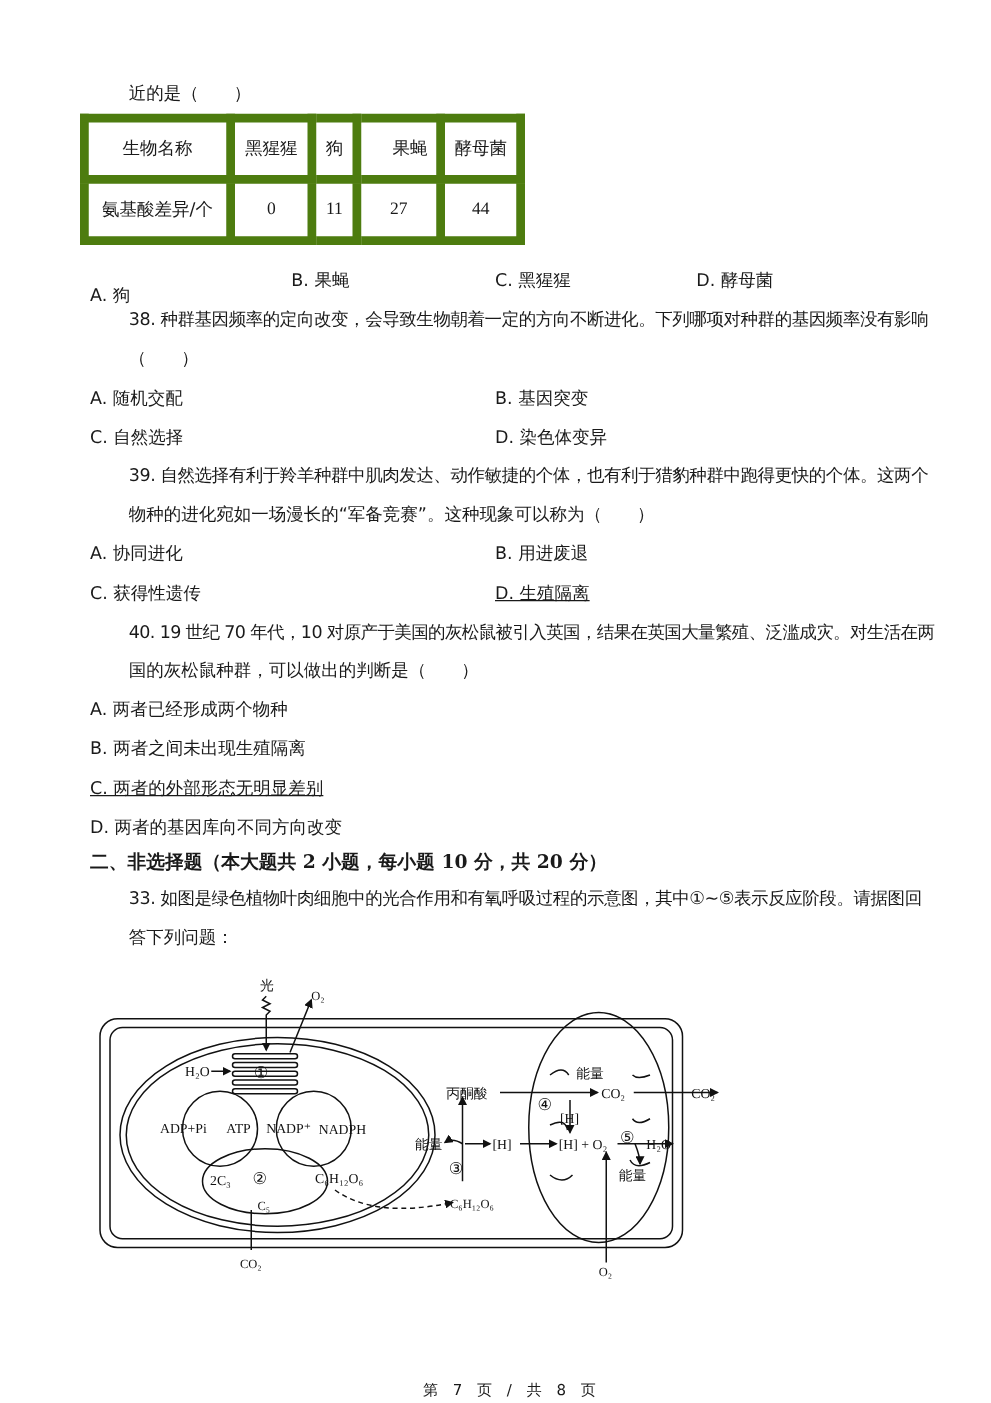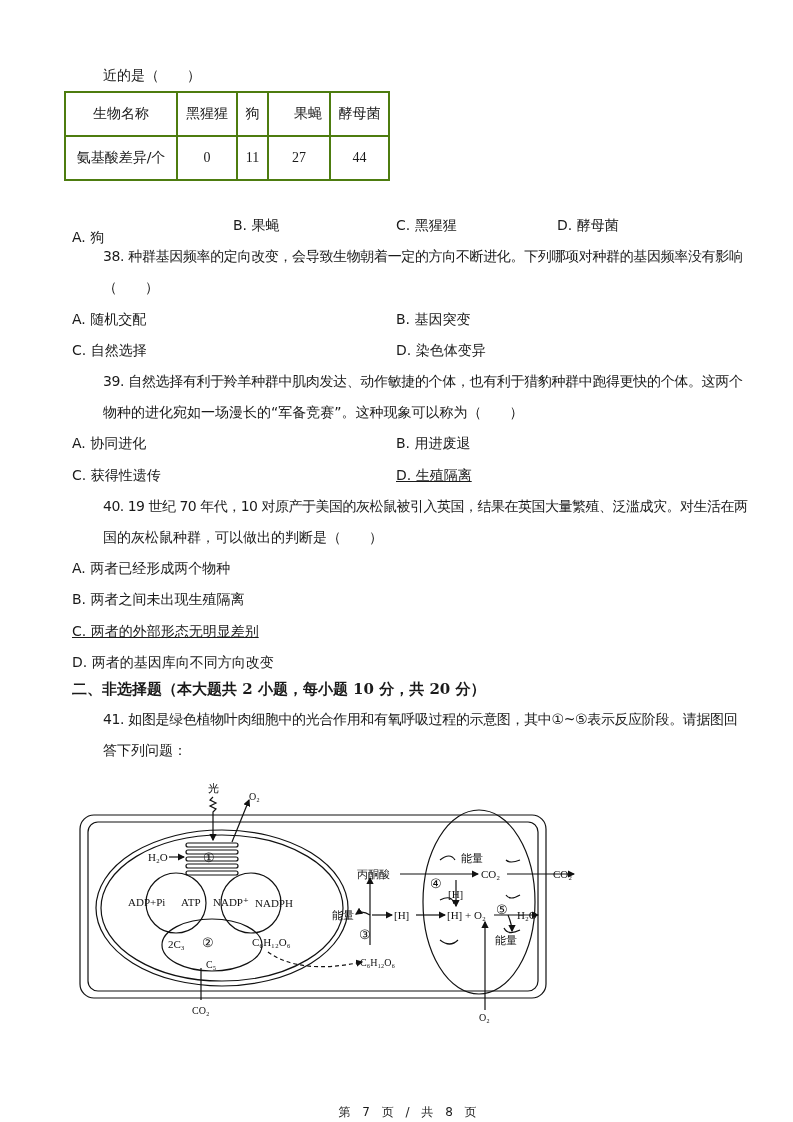--- a/index.html
+++ b/index.html
@@ -2,21 +2,21 @@
 <html><head>
 <meta charset="utf-8">
 <style>
   html, body { margin: 0; padding: 0; background: #ffffff; }
   body { width: 793px; height: 1122px; position: relative; overflow: hidden;
          font-family: "DejaVu Sans", "Liberation Sans", sans-serif; color: #1a1a1a; }
   .line { position: absolute; left: 72px; font-size: 14px; line-height: 18px; white-space: nowrap; margin-left: 31px; }
   .opt { position: absolute; font-size: 14px; line-height: 18px; white-space: nowrap; }
   .ser { font-family: "Liberation Serif", "DejaVu Serif", serif; }
   table.amino { position: absolute; left: 64px; top: 91px; border-collapse: collapse; font-size: 14px; }
-  table.amino td { border: 2px solid #4d7c0f; text-align: center; padding: 0; height: 42px; }
+  table.amino td { border: 7px solid #4d7c0f; text-align: center; padding: 0; height: 42px; }
   .sec { position: absolute; left: 72px; top: 680px; font-size: 15px; font-weight: bold;
          font-family: "DejaVu Serif", "Liberation Serif", serif; }
   .footer { position: absolute; top: 1104px; left: 0; width: 793px; text-align: center; font-size: 12px; letter-spacing: 4px; padding-left: 13px; }
   svg text { font-family: "Liberation Serif", "DejaVu Serif", serif; fill: #111; }
 </style>
 </head>
 <body>
 
 <div class="line" style="top:66px;">近的是（　　）</div>
 
@@ -60,21 +60,21 @@
 
 <div class="line" style="top:497px; letter-spacing:-0.5px;">40. 19 世纪 70 年代，10 对原产于美国的灰松鼠被引入英国，结果在英国大量繁殖、泛滥成灾。对生活在两</div>
 <div class="line" style="top:528px;">国的灰松鼠种群，可以做出的判断是（　　）</div>
 <div class="opt" style="left:72px; top:559px;">A. 两者已经形成两个物种</div>
 <div class="opt" style="left:72px; top:590px;">B. 两者之间未出现生殖隔离</div>
 <div class="opt" style="left:72px; top:622px;text-decoration:underline;">C. 两者的外部形态无明显差别</div>
 <div class="opt" style="left:72px; top:653px;">D. 两者的基因库向不同方向改变</div>
 
 <div class="sec">二、非选择题（本大题共 2 小题，每小题 10 分，共 20 分）</div>
 
-<div class="line" style="top:710px; letter-spacing:-0.35px;">41. 如图是绿色植物叶肉细胞中的光合作用和有氧呼吸过程的示意图，其中①~⑤表示反应阶段。请据图回</div>
+<div class="line" style="top:710px; letter-spacing:-0.35px;">33. 如图是绿色植物叶肉细胞中的光合作用和有氧呼吸过程的示意图，其中①~⑤表示反应阶段。请据图回</div>
 <div class="line" style="top:741px;">答下列问题：</div>
 
 <svg style="position:absolute; left:0; top:0;" width="793" height="1122" viewBox="0 0 793 1122">
   <defs>
     <marker id="ah" markerWidth="6" markerHeight="6" refX="5" refY="3" orient="auto">
       <path d="M0,0 L6,3 L0,6 z" fill="#111"></path>
     </marker>
   </defs>
   <g stroke="#111" fill="none" stroke-width="1.2">
 

